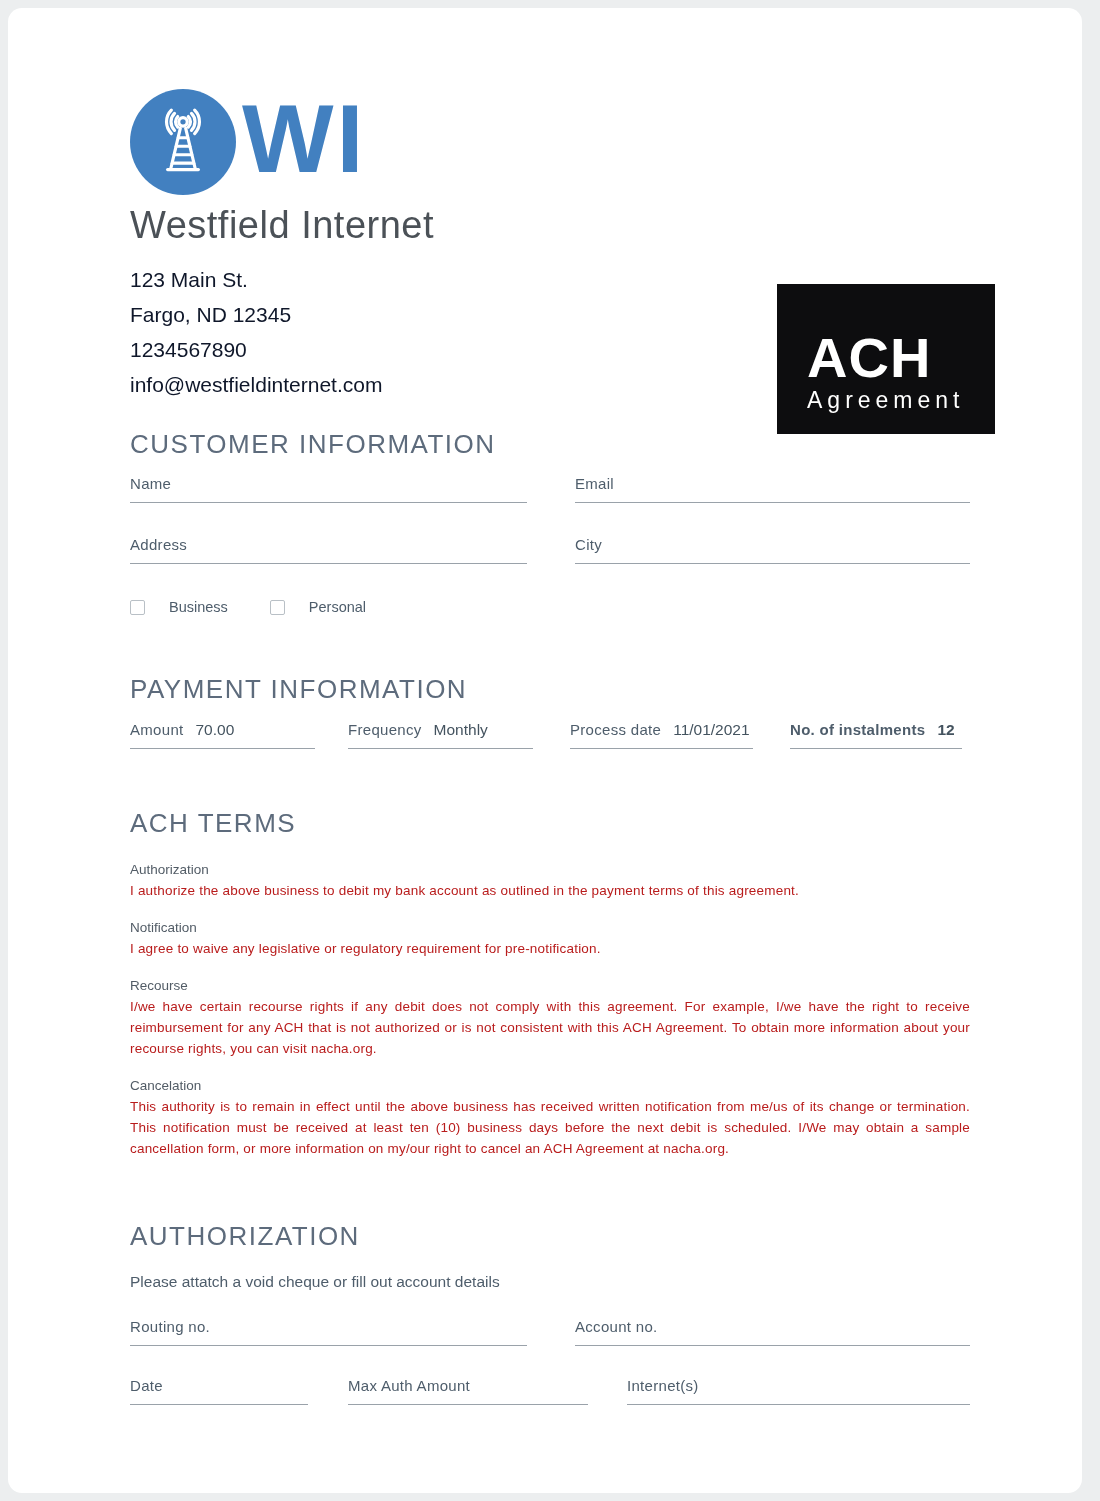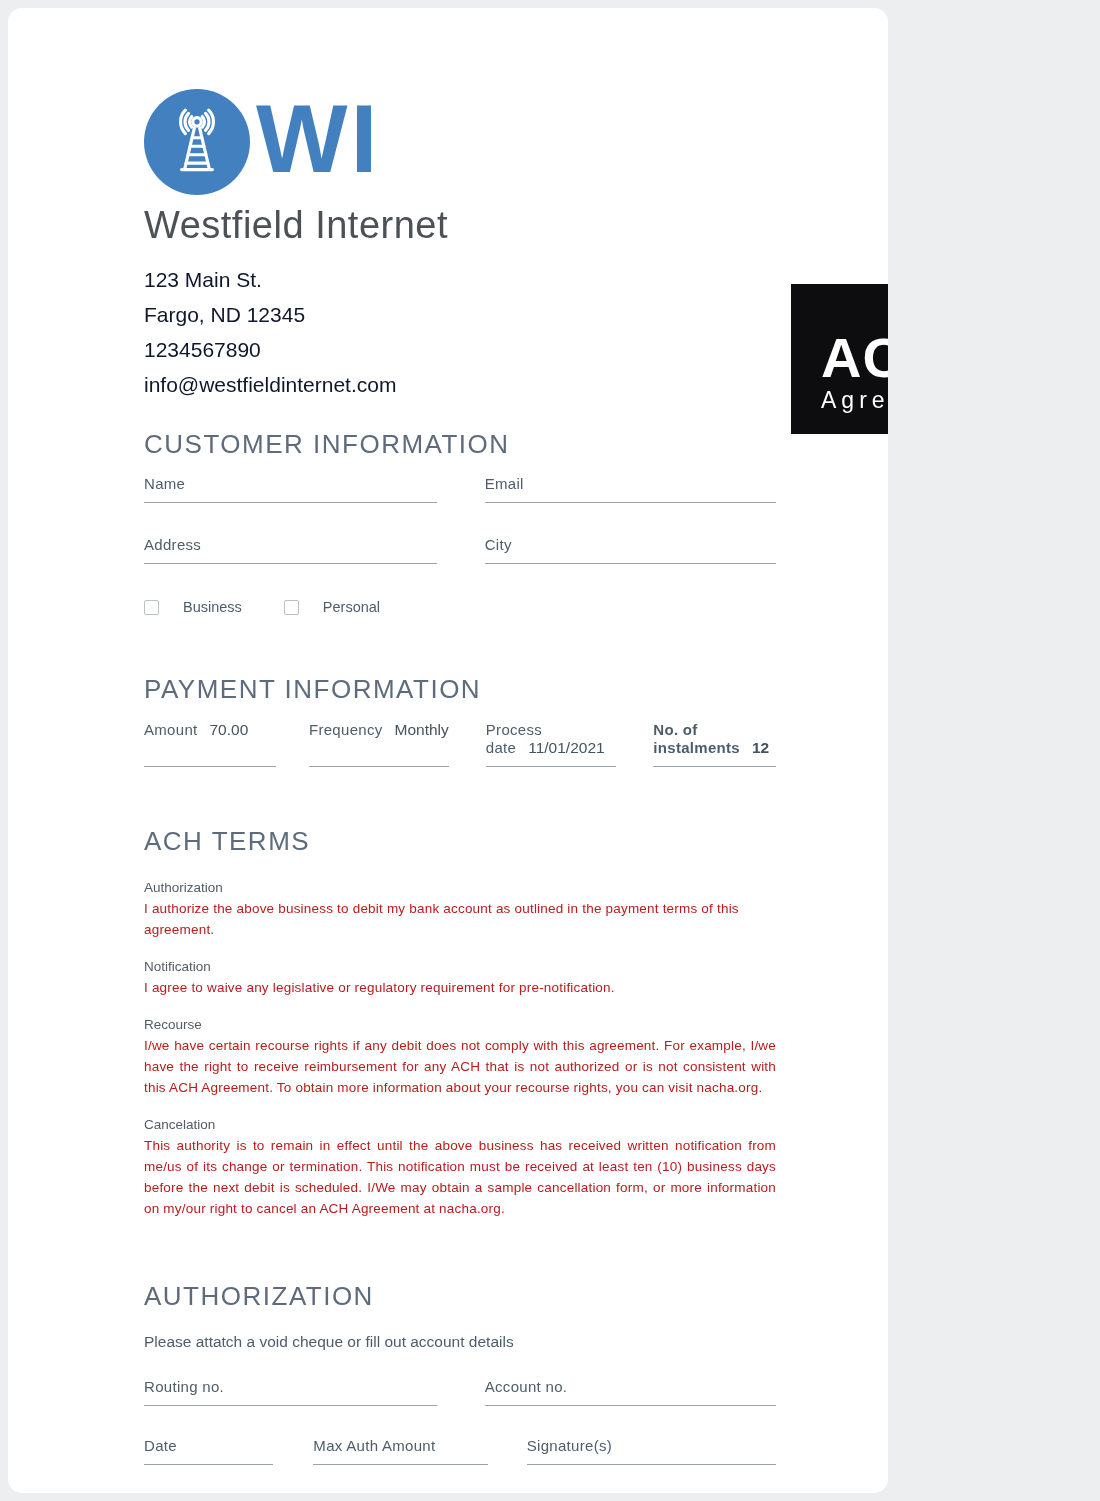--- a/index.html
+++ b/index.html
@@ -9,25 +9,24 @@
   }
   body {
     background: #eceeef;
     width: 1100px;
     height: 1501px;
     position: relative;
   }
   .card {
     position: absolute;
     left: 8px; top: 8px;
-    width: 880px; height: 1485px;
+    width: 1074px; height: 1485px;
     background: #ffffff;
     border-radius: 14px;
     overflow: hidden;
-    padding-left: 14px;
   }
   .content {
     position: relative;
     padding: 0 112px 0 122px;
     height: 100%;
   }
 
   
   .logo-row {
     margin-top: 80px;
@@ -319,18 +318,18 @@
     </div>
 
     <div class="auth-row-2">
       <div class="col-date field">
         <span class="field-label">Date</span><span class="field-value"></span>
       </div>
       <div class="col-max field">
         <span class="field-label">Max Auth Amount</span><span class="field-value"></span>
       </div>
       <div class="col-sig field">
-        <span class="field-label">Signature(s)</span><span class="field-value"></span>
+        <span class="field-label">Internet(s)</span><span class="field-value"></span>
       </div>
     </div>
 
   </div>
 </div>
 
 </body></html>

